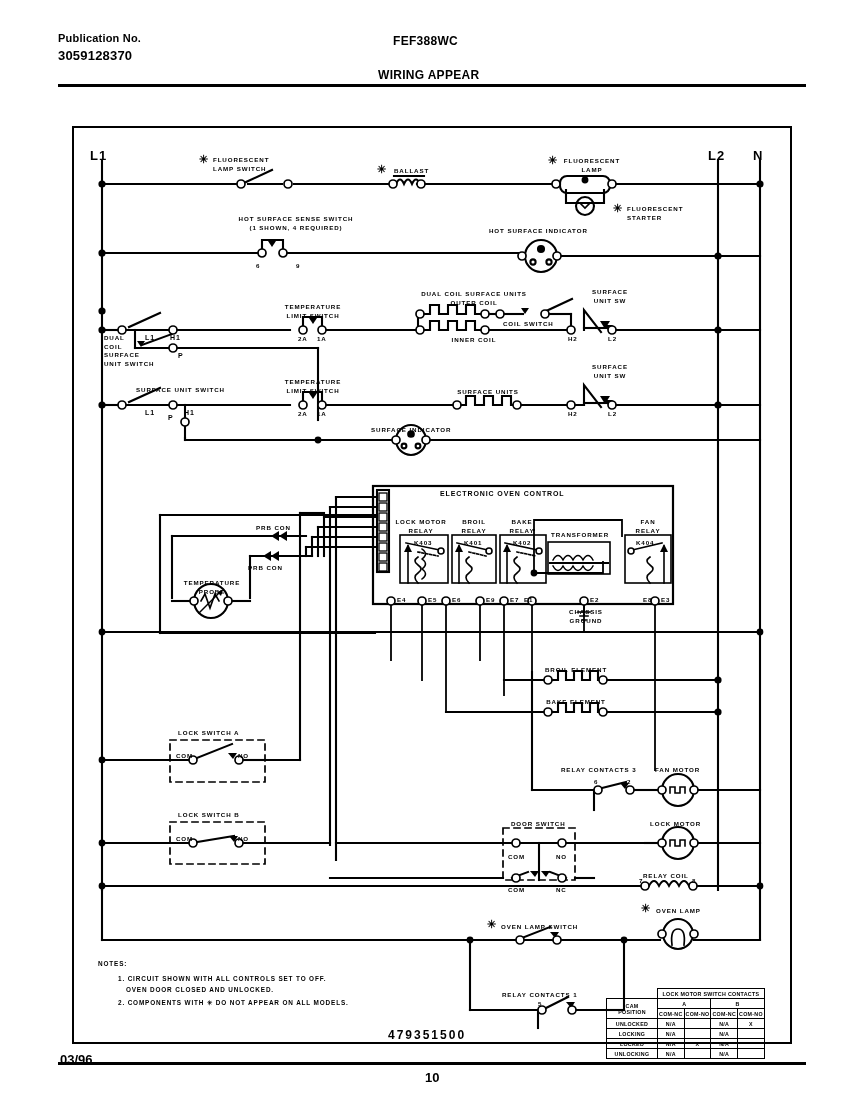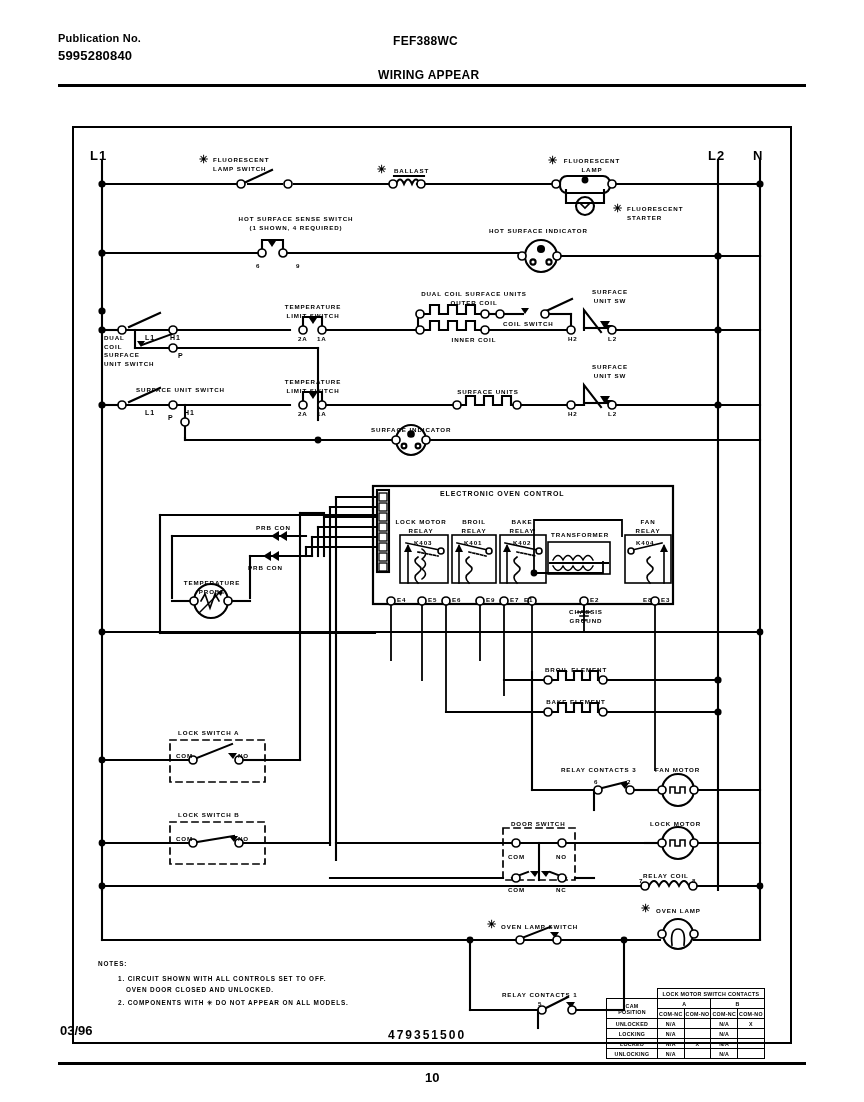--- a/index.html
+++ b/index.html
@@ -6,21 +6,21 @@
   body{width:864px;height:1102px;position:relative;
        font-family:"Liberation Sans",sans-serif;color:#000;overflow:hidden;}
   .pg{position:absolute;inset:0;}
   
   #pub-label{position:absolute;left:58px;top:32px;font-size:11px;font-weight:bold;letter-spacing:.2px;}
   #pub-num{position:absolute;left:58px;top:48px;font-size:13px;font-weight:bold;letter-spacing:.2px;}
   #model-no{position:absolute;left:393px;top:34px;font-size:12px;font-weight:bold;letter-spacing:.3px;}
   #doc-title{position:absolute;left:378px;top:68px;font-size:12px;font-weight:bold;letter-spacing:.3px;}
   #hdr-rule{position:absolute;left:58px;top:84px;width:748px;height:3px;background:#000;}
   #ftr-rule{position:absolute;left:58px;top:1062px;width:748px;height:3px;background:#000;}
-  #date{position:absolute;left:60px;top:1023px;font-size:13px;font-weight:bold;}
+  #date{position:absolute;left:60px;top:1052px;font-size:13px;font-weight:bold;}
   #page-no{position:absolute;left:425px;top:1070px;font-size:13px;font-weight:bold;}
   #partno{position:absolute;left:388px;top:1028px;font-size:12px;font-weight:bold;letter-spacing:2px;}
   
   #frame{position:absolute;left:72px;top:126px;width:720px;height:918px;
          border:2px solid #000;box-sizing:border-box;}
   svg#wire{position:absolute;left:0;top:0;width:864px;height:1102px;}
   .lbl{position:absolute;font-size:6.2px;font-weight:bold;letter-spacing:.9px;
        line-height:8.5px;white-space:pre;}
   .lbl.c{text-align:center;}
   .rail{position:absolute;font-size:13px;font-weight:bold;letter-spacing:1px;}
@@ -32,21 +32,21 @@
   #cam-table td,#cam-table th{border:1px solid #000;padding:0 1px;height:9px;
              text-align:center;font-weight:bold;white-space:nowrap;}
   #cam-table .cam-hd{width:48px;}
 </style>
 </head>
 <body>
 
 <div class="pg">
 
   <div id="pub-label">Publication No.</div>
-  <div id="pub-num">5995280840</div>
+  <div id="pub-num">3059128370</div>
   <div id="model-no">FEF388WC</div>
   <div id="doc-title">WIRING APPEAR</div>
   <div id="hdr-rule"></div>
   <div id="ftr-rule"></div>
   <div id="date">03/96</div>
   <div id="page-no">10</div>
   <div id="partno">479351500</div>
 
   <div id="frame"></div>
 

